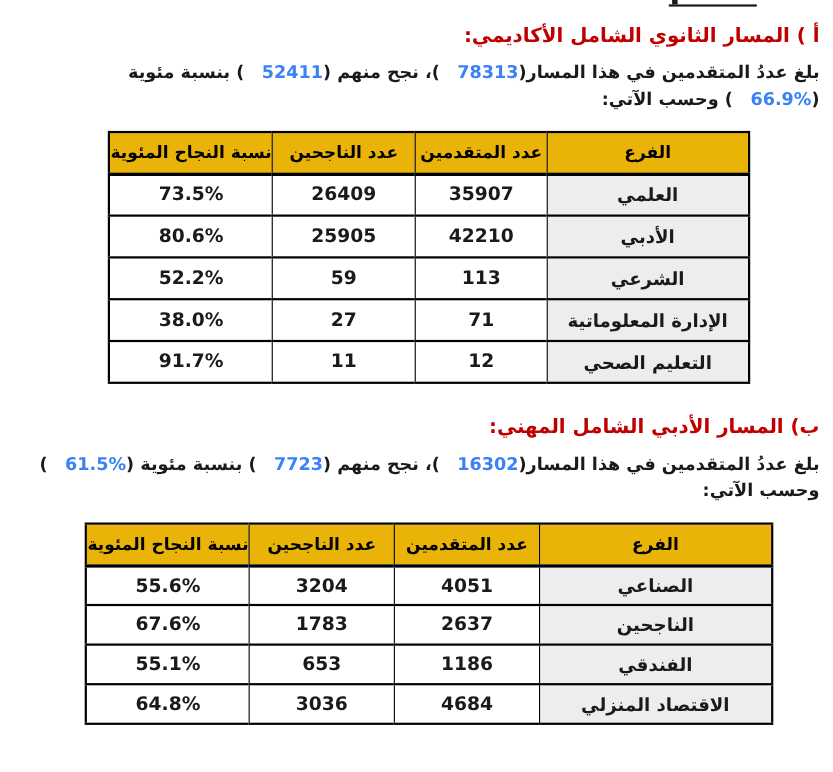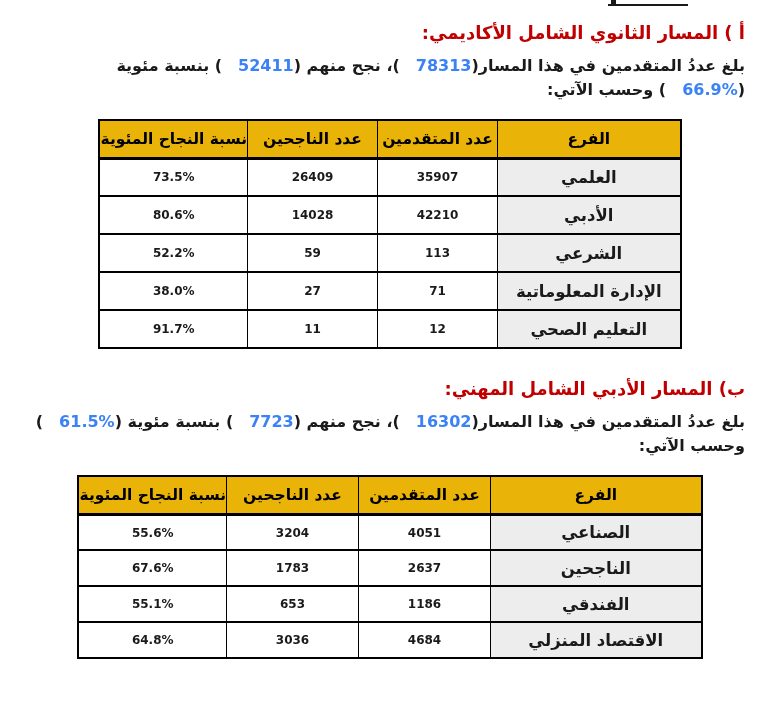--- a/index.html
+++ b/index.html
@@ -71,21 +71,21 @@
     height: 38px;
     border-bottom: 3px solid #000;
   }
   table.results td.branch {
     background: #EDEDED;
     font-size: 16.5px;
     font-weight: bold;
     margin-top: 28px;
   }
   table.results td.num {
-    font-size: 12px;
+    font-size: 17px;
     font-weight: bold;
     direction: ltr;
   }
   #table-academic td { height: 38px; }
   #table-vocational td { height: 36px; }
   .sec-b { margin-top: 27px; }
 </style>
 </head>
 <body>
 
@@ -115,21 +115,21 @@
       <tbody>
         <tr>
           <td class="branch">العلمي</td>
           <td class="num">35907</td>
           <td class="num">26409</td>
           <td class="num">73.5%</td>
         </tr>
         <tr>
           <td class="branch">الأدبي</td>
           <td class="num">42210</td>
-          <td class="num">14028</td>
+          <td class="num">25905</td>
           <td class="num">80.6%</td>
         </tr>
         <tr>
           <td class="branch">الشرعي</td>
           <td class="num">113</td>
           <td class="num">59</td>
           <td class="num">52.2%</td>
         </tr>
         <tr>
           <td class="branch">الإدارة المعلوماتية</td>

